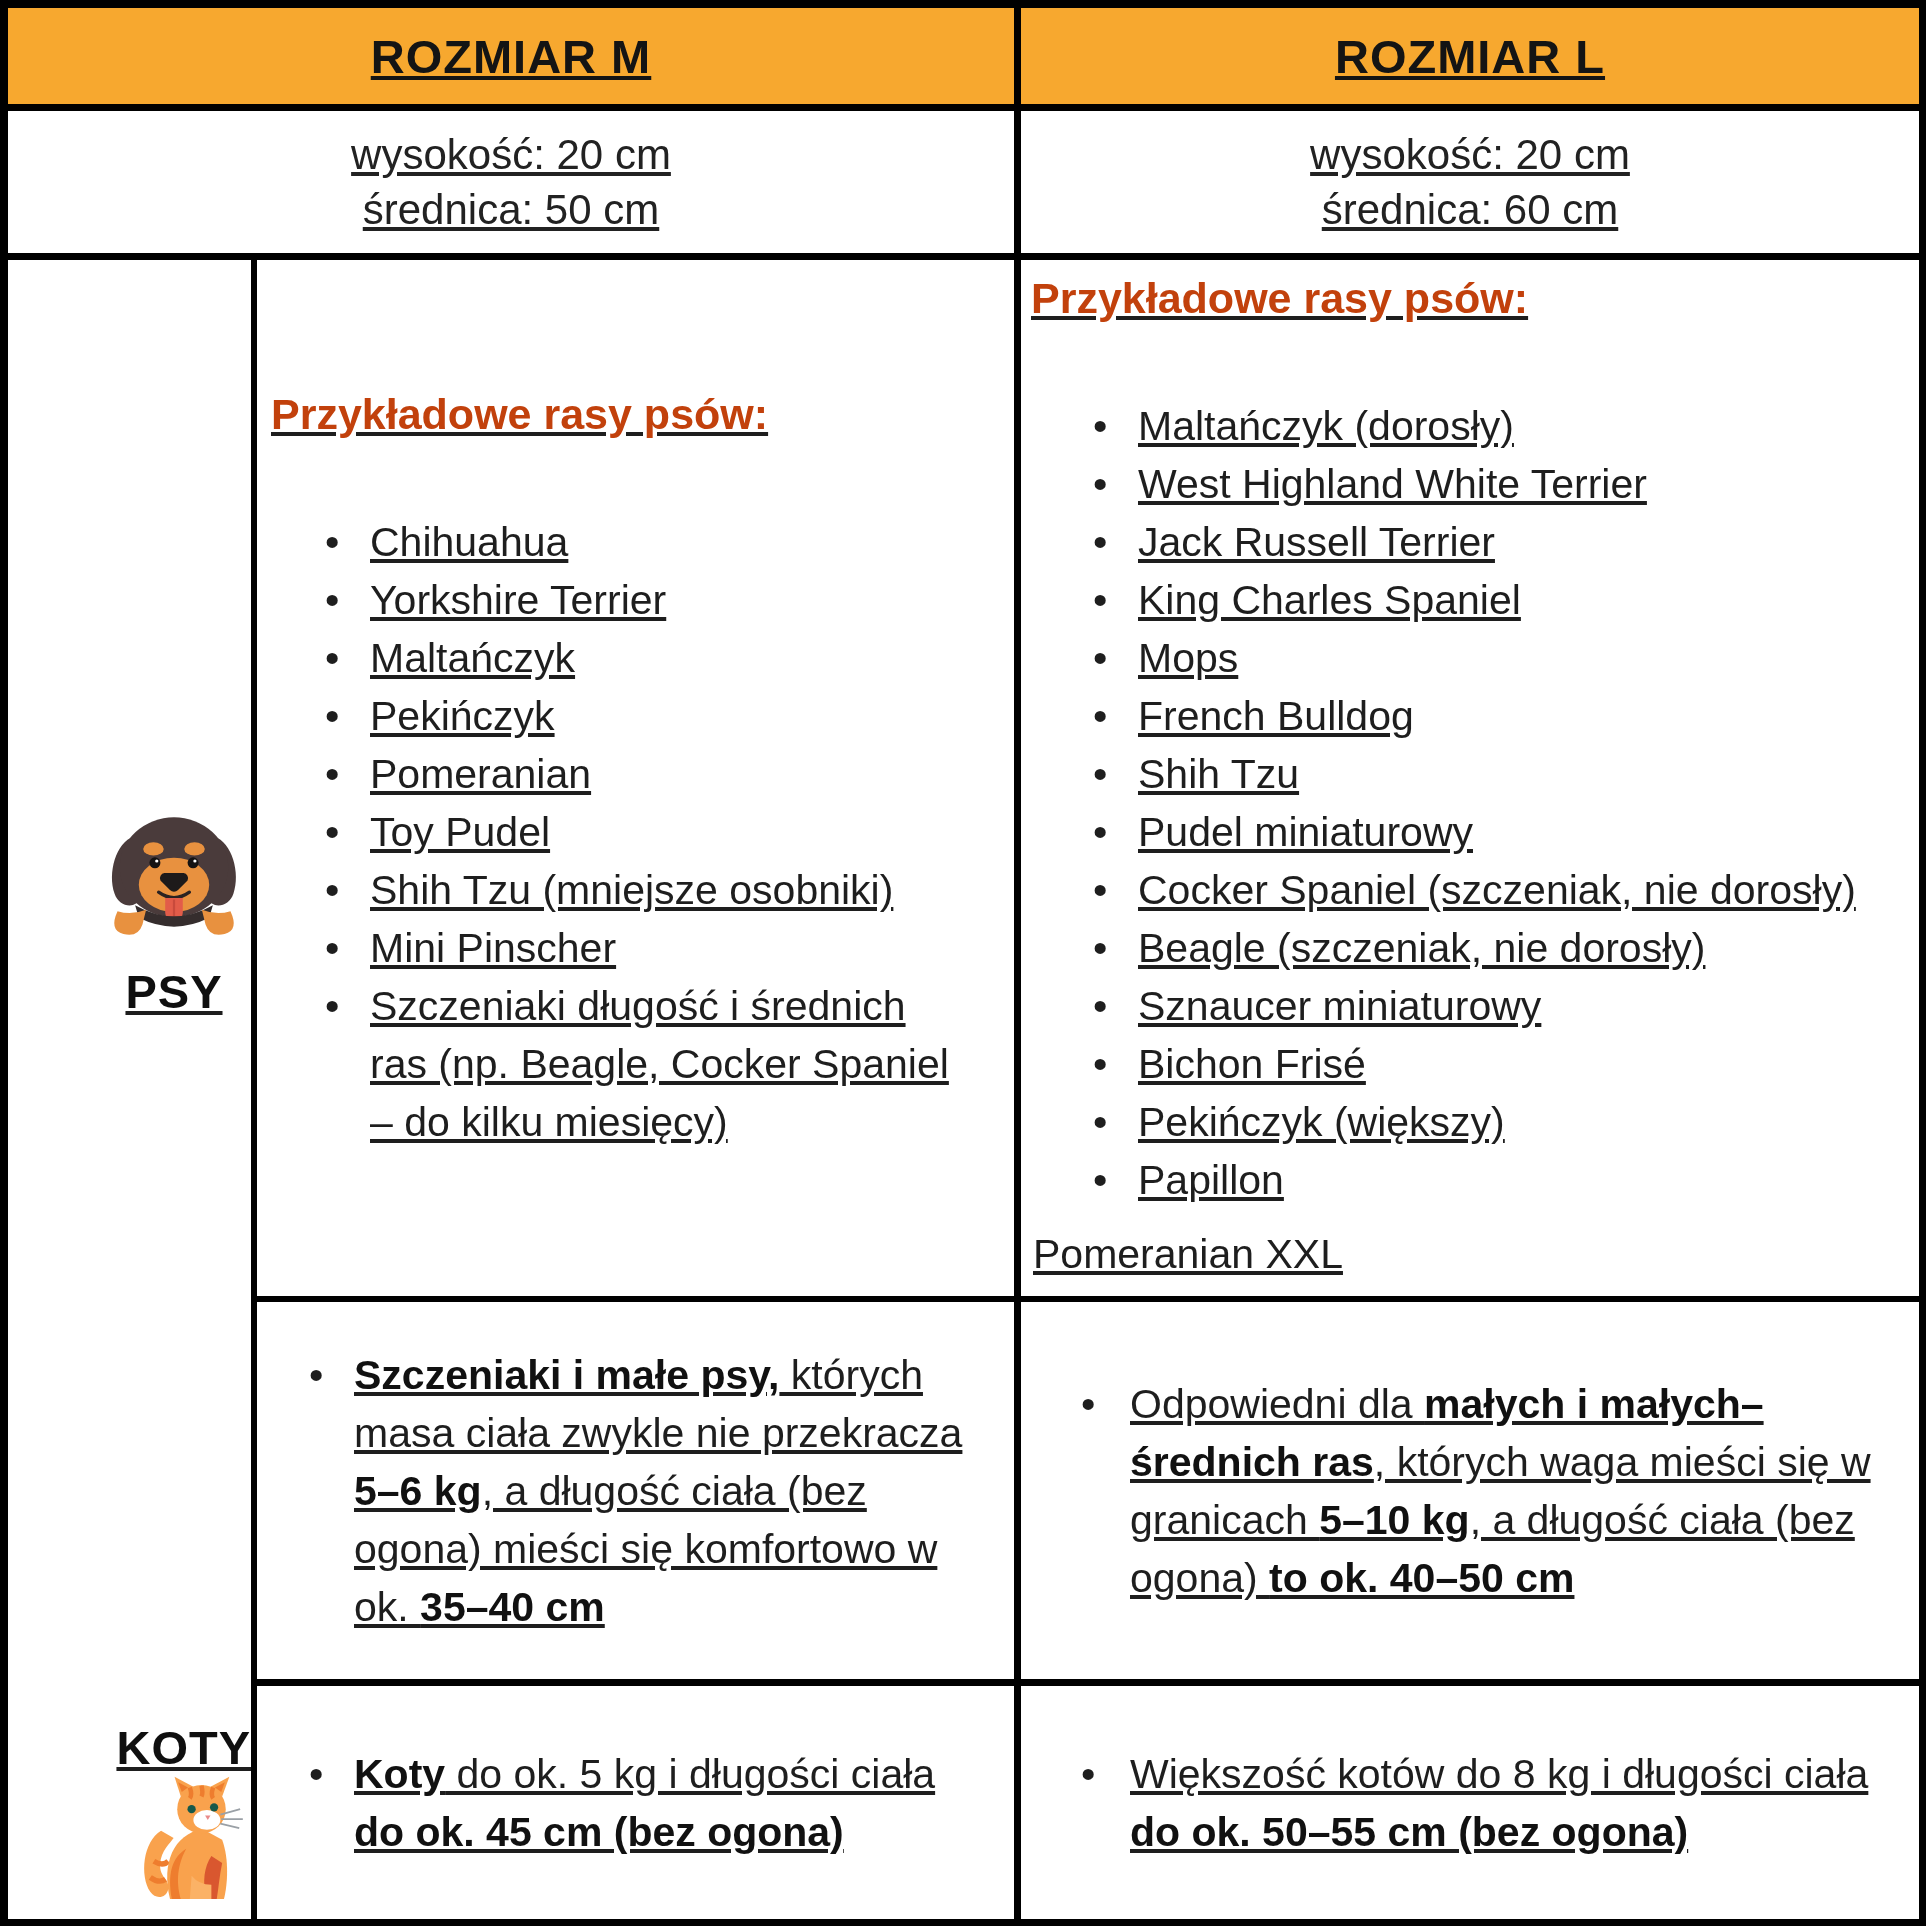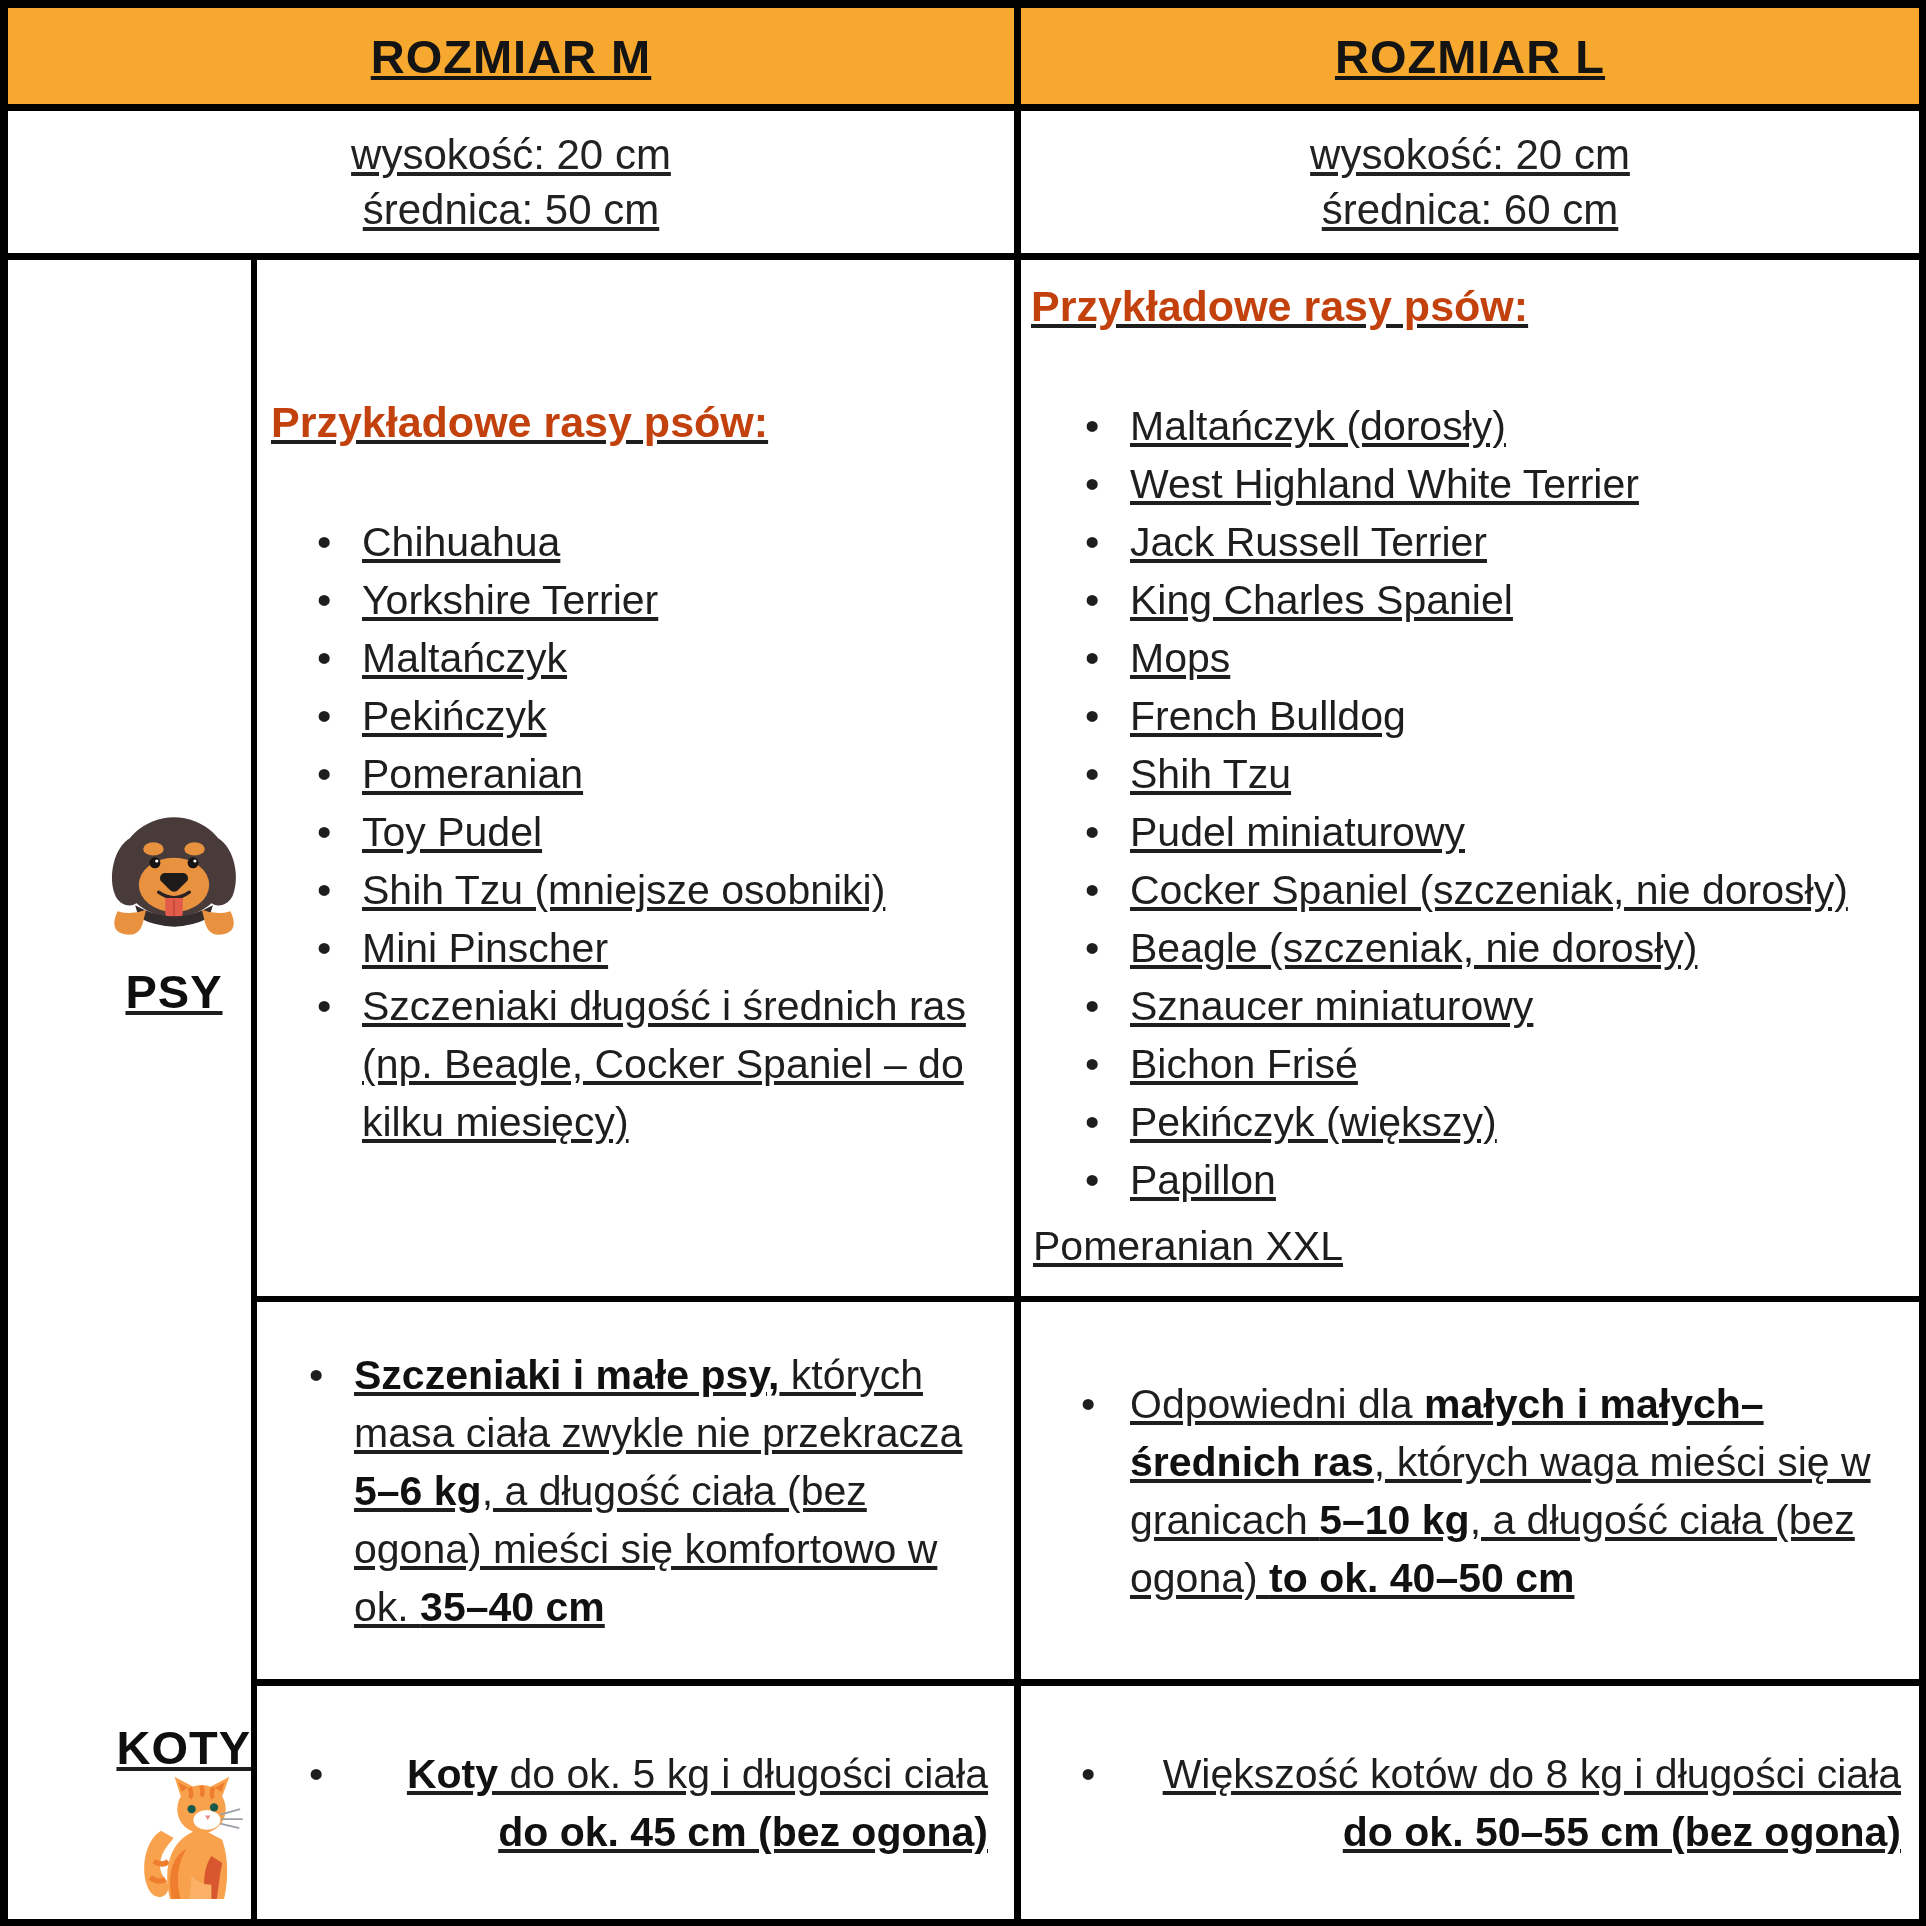--- a/index.html
+++ b/index.html
@@ -50,40 +50,40 @@
 
   
   .breeds{
     display:flex;flex-direction:column;justify-content:center;
     font-size:41px;line-height:58px;
     border-bottom:6px solid #000;
   }
   .breeds.m{grid-column:2;grid-row:3;border-right:7px solid #000;padding:24px 26px 24px 14px;}
   .breeds.l{grid-column:3;grid-row:3;padding:16px 18px 16px 10px;}
   .breeds-heading{font-size:43px;font-weight:700;color:#c2410c;margin:0 0 57px 0;line-height:51px;}
-  ul.breed-list{list-style:none;margin:8px;padding:0;}
+  ul.breed-list{list-style:none;margin:16px;padding:0;}
   ul.breed-list li{position:relative;padding-left:83px;}
   ul.breed-list li::before{content:"\2022";position:absolute;left:38px;}
   .breeds.l ul.breed-list li{padding-left:91px;}
   .breeds.l ul.breed-list li::before{left:46px;}
   .breeds-footer{margin:0;padding-left:2px;}
 
   
   .sizecell{
     display:flex;flex-direction:column;justify-content:center;
     font-size:41px;line-height:58px;
     border-bottom:7px solid #000;
   }
   .sizecell.m{grid-column:2;grid-row:4;border-right:7px solid #000;padding:10px 26px 10px 14px;}
   .sizecell.l{grid-column:3;grid-row:4;padding:10px 18px 10px 10px;}
 
   
   .catcell{
     display:flex;flex-direction:column;justify-content:center;
-    font-size:41px;line-height:58px;text-align:right;
+    font-size:41px;line-height:58px;
   }
   .catcell.m{grid-column:2;grid-row:5;border-right:7px solid #000;padding:10px 26px 10px 14px;}
   .catcell.l{grid-column:3;grid-row:5;padding:10px 18px 10px 10px;}
 
   
   .bullet-par{position:relative;padding-left:83px;margin:0;}
   .bullet-par::before{content:"\2022";position:absolute;left:38px;}
   .sizecell.l .bullet-par,.catcell.l .bullet-par{padding-left:99px;}
   .sizecell.l .bullet-par::before,.catcell.l .bullet-par::before{left:50px;}
   .sizecell.m .bullet-par{max-width:752px;}

